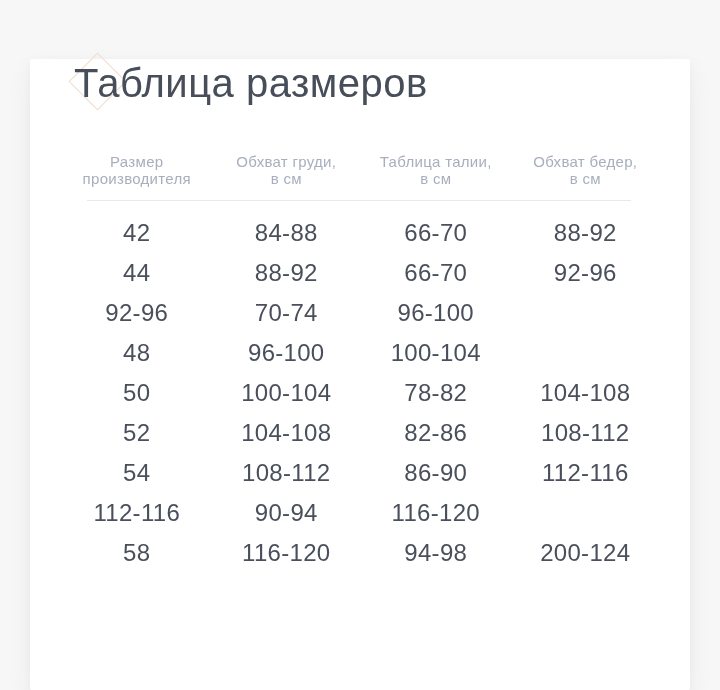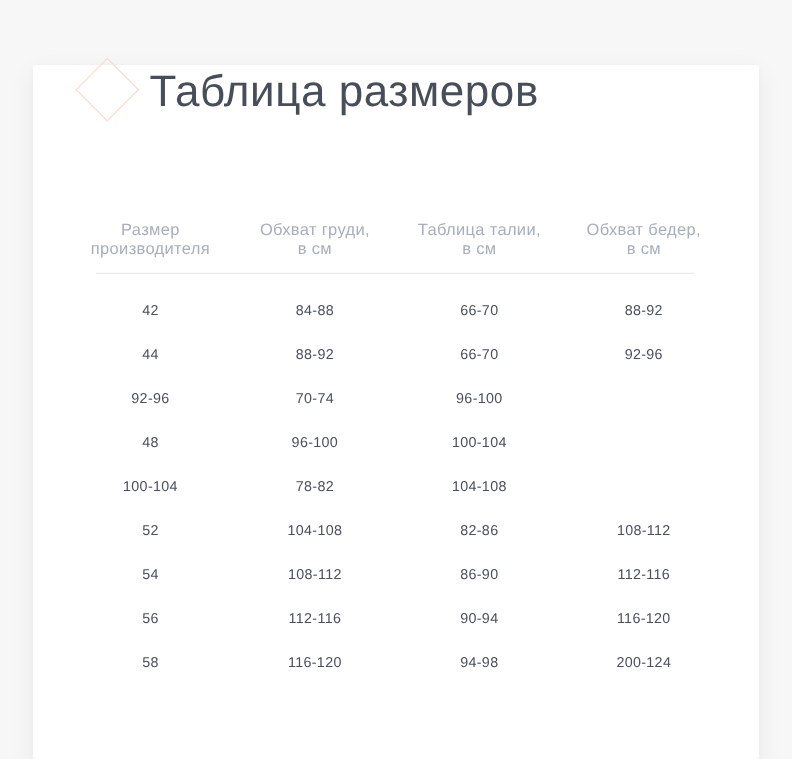--- a/index.html
+++ b/index.html
@@ -13,21 +13,21 @@
     position: relative;
     width: 660px; height: 631px;
     margin: 25px auto 0 auto;
     background: #ffffff;
     border-radius: 2px;
     box-shadow: 0 10px 28px rgba(0,0,0,0.055), 0 2px 8px rgba(0,0,0,0.03);
   }
   .title-row {
     position: relative;
     margin-top: 59px;
-    padding-left: 106px;
+    padding-left: 44px;
     height: 48px;
   }
   .diamond {
     position: absolute;
     left: 47px; top: 2px;
     width: 41px; height: 41px;
     border: 1.5px solid #f3dbcd;
     transform: rotate(45deg);
     background: transparent;
   }
@@ -47,36 +47,35 @@
   .thead, .tr {
     display: grid;
     grid-template-columns: repeat(4, 1fr);
   }
   .th {
     text-align: center;
     font-size: 15px;
     line-height: 17px;
     letter-spacing: 0.3px;
     color: #a8aebc;
-    margin-top: 48px;
   }
   .th span { display: block; }
   .divider {
     height: 1px;
     background: #e8e9ed;
     margin: 13px 29px 0 25px;
   }
   .tbody { margin-top: 12px; }
   .tr {
     height: 40px;
     align-items: center;
   }
   .td {
     text-align: center;
-    font-size: 13px;
+    font-size: 24px;
     letter-spacing: 0.3px;
     color: #4a505b;
   }
 </style>
 </head>
 <body>
 
 <div class="card">
 
   <div class="title-row">
@@ -124,38 +123,38 @@
         <div class="td">92-96</div>
         <div class="td">70-74</div>
         <div class="td">96-100</div>
       </div>
       <div class="tr">
         <div class="td">48</div>
         <div class="td">96-100</div>
         <div class="td">100-104</div>
       </div>
       <div class="tr">
+        <div class="td">50</div>
         <div class="td">100-104</div>
         <div class="td">78-82</div>
         <div class="td">104-108</div>
       </div>
       <div class="tr">
         <div class="td">52</div>
         <div class="td">104-108</div>
         <div class="td">82-86</div>
         <div class="td">108-112</div>
       </div>
       <div class="tr">
         <div class="td">54</div>
         <div class="td">108-112</div>
         <div class="td">86-90</div>
         <div class="td">112-116</div>
       </div>
       <div class="tr">
-        <div class="td">56</div>
         <div class="td">112-116</div>
         <div class="td">90-94</div>
         <div class="td">116-120</div>
       </div>
       <div class="tr">
         <div class="td">58</div>
         <div class="td">116-120</div>
         <div class="td">94-98</div>
         <div class="td">200-124</div>
       </div>

